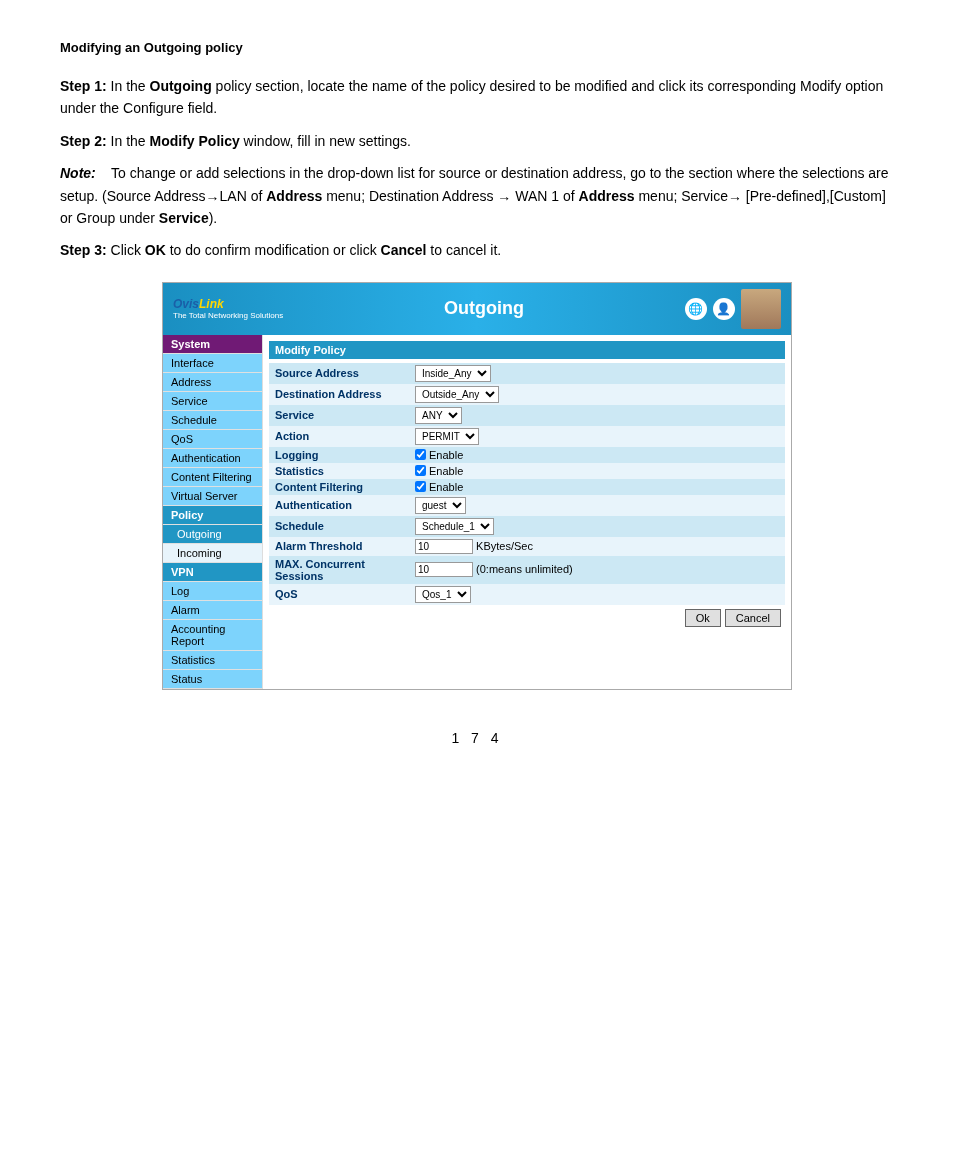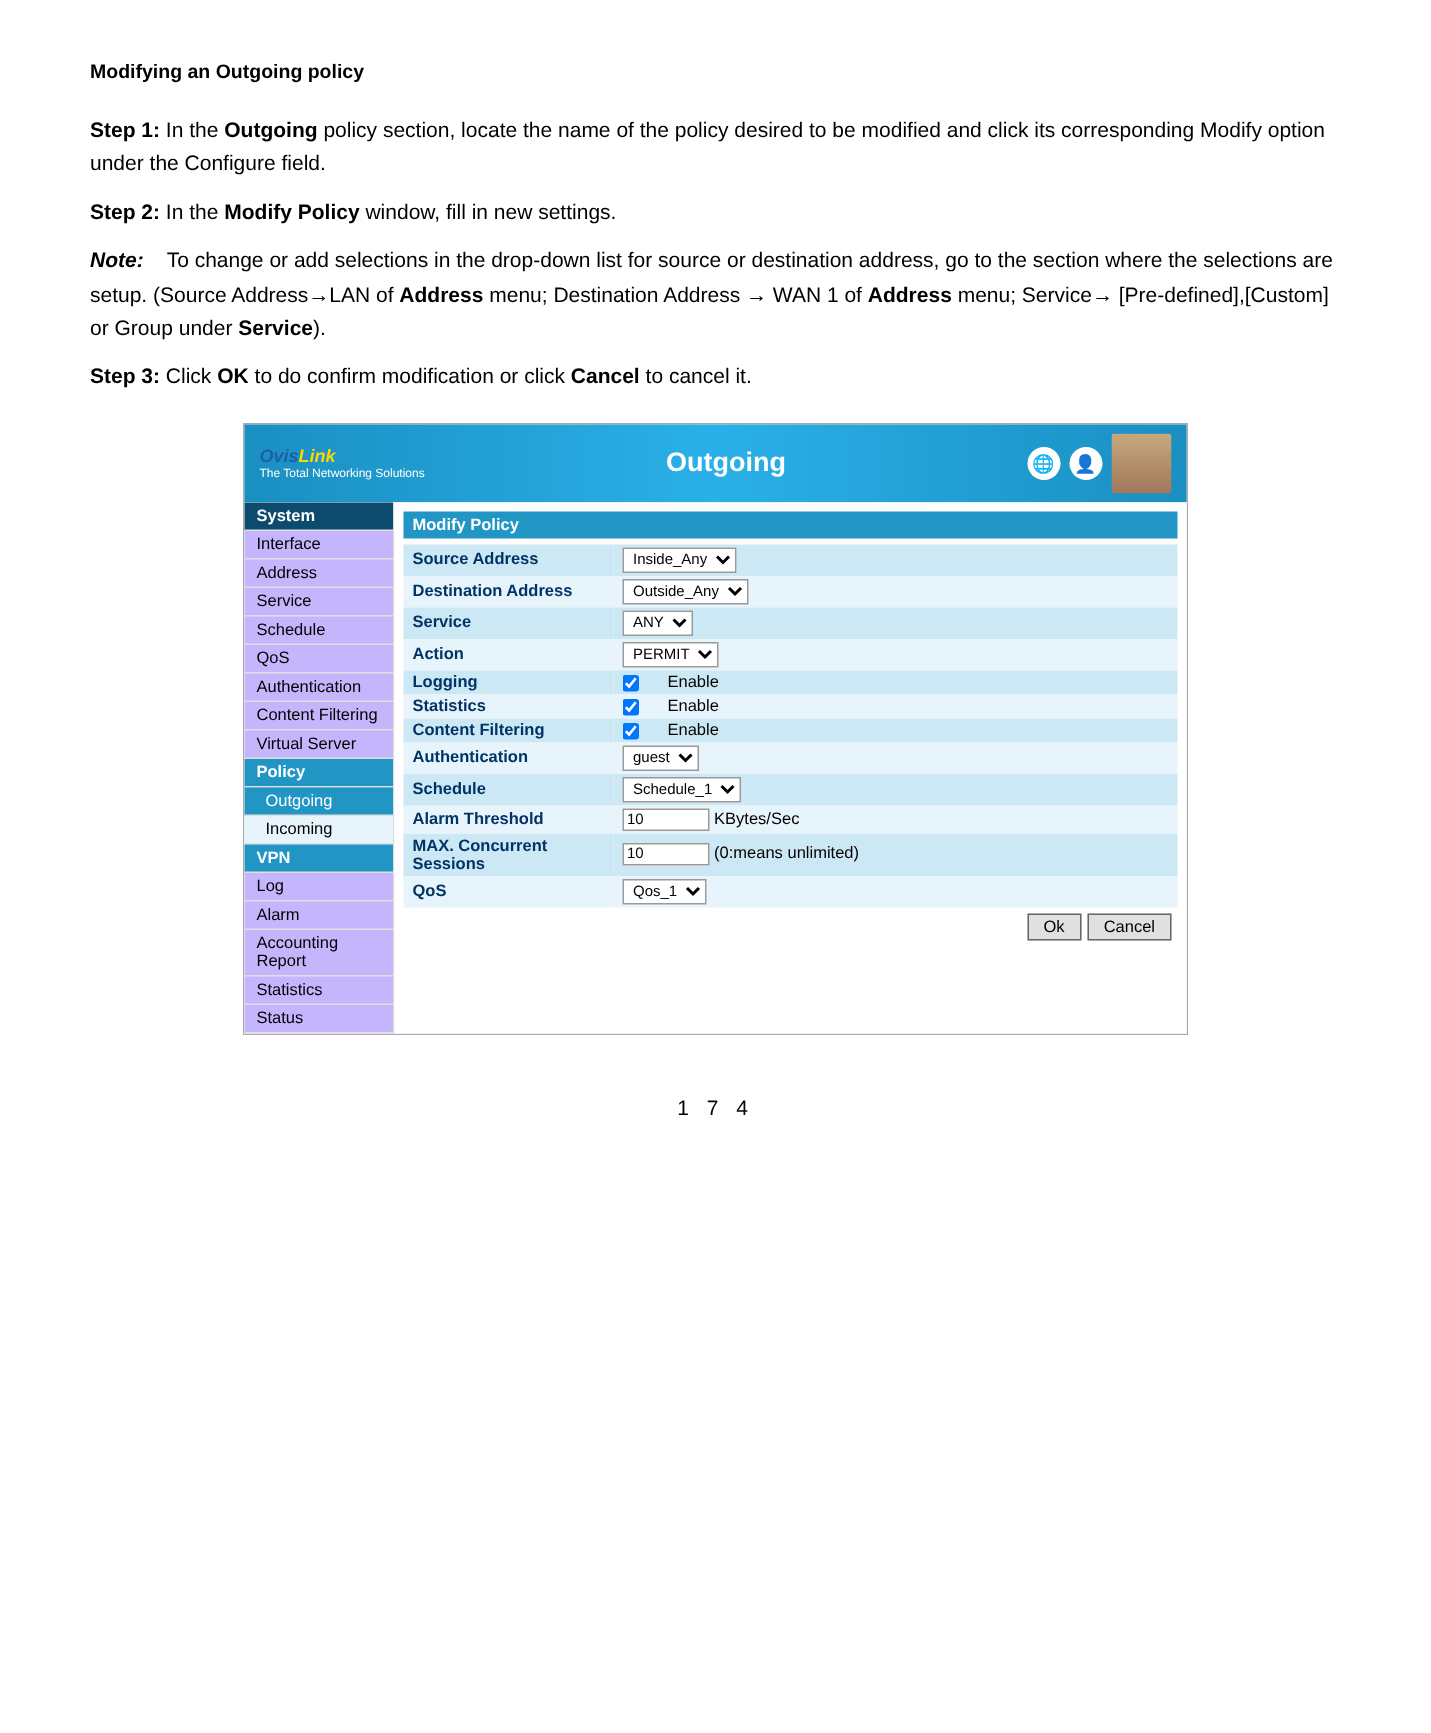--- a/index.html
+++ b/index.html
@@ -122,21 +122,21 @@
 
     .sidebar-item {
       padding: 3px 8px;
       font-size: 11px;
       color: #000;
       cursor: pointer;
       border-bottom: 1px solid #e0e0e0;
     }
 
     .sidebar-item.section-header {
-      background: #0c4a6e;
+      background: #701a75;
       color: #fff;
       font-weight: bold;
     }
 
     .sidebar-item.sub-item {
       background: #e8f4fb;
       padding-left: 14px;
     }
 
     .sidebar-item.sub-item.active {
@@ -150,21 +150,21 @@
       font-weight: bold;
     }
 
     .sidebar-item.vpn-header {
       background: #2196c4;
       color: #fff;
       font-weight: bold;
     }
 
     .sidebar-item.plain {
-      background: #c4b5fd;
+      background: #7dd3fc;
     }
 
     
     .ui-main {
       flex: 1;
       padding: 6px;
       background: #fff;
     }
 
     .modify-policy-title {
@@ -210,22 +210,22 @@
 
     .form-input {
       font-size: 10px;
       padding: 1px 2px;
       border: 1px solid #999;
       width: 58px;
     }
 
     .checkbox-label {
       display: flex;
-      align-items: flex-end;
-      gap: 19px;
+      align-items: flex-start;
+      gap: 3px;
     }
 
     .form-checkbox {
       width: 11px;
       height: 11px;
     }
 
     .button-row {
       display: flex;
       justify-content: flex-end;

